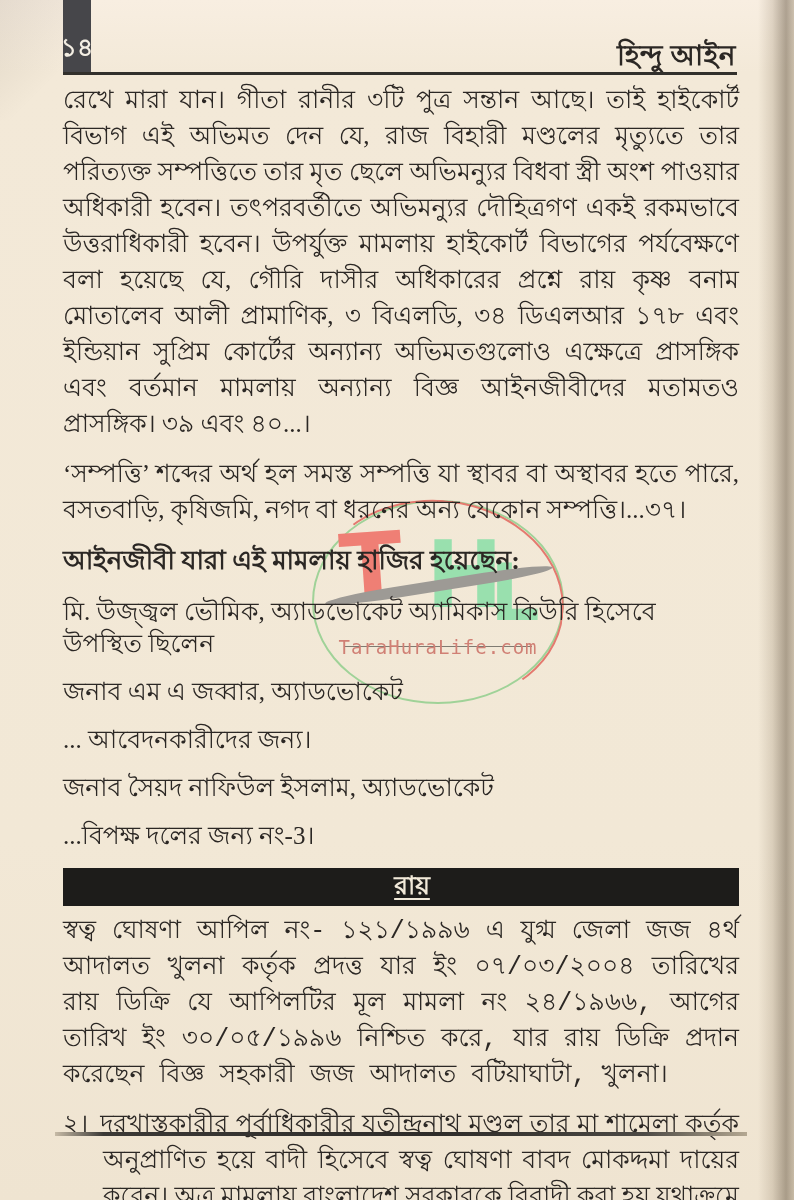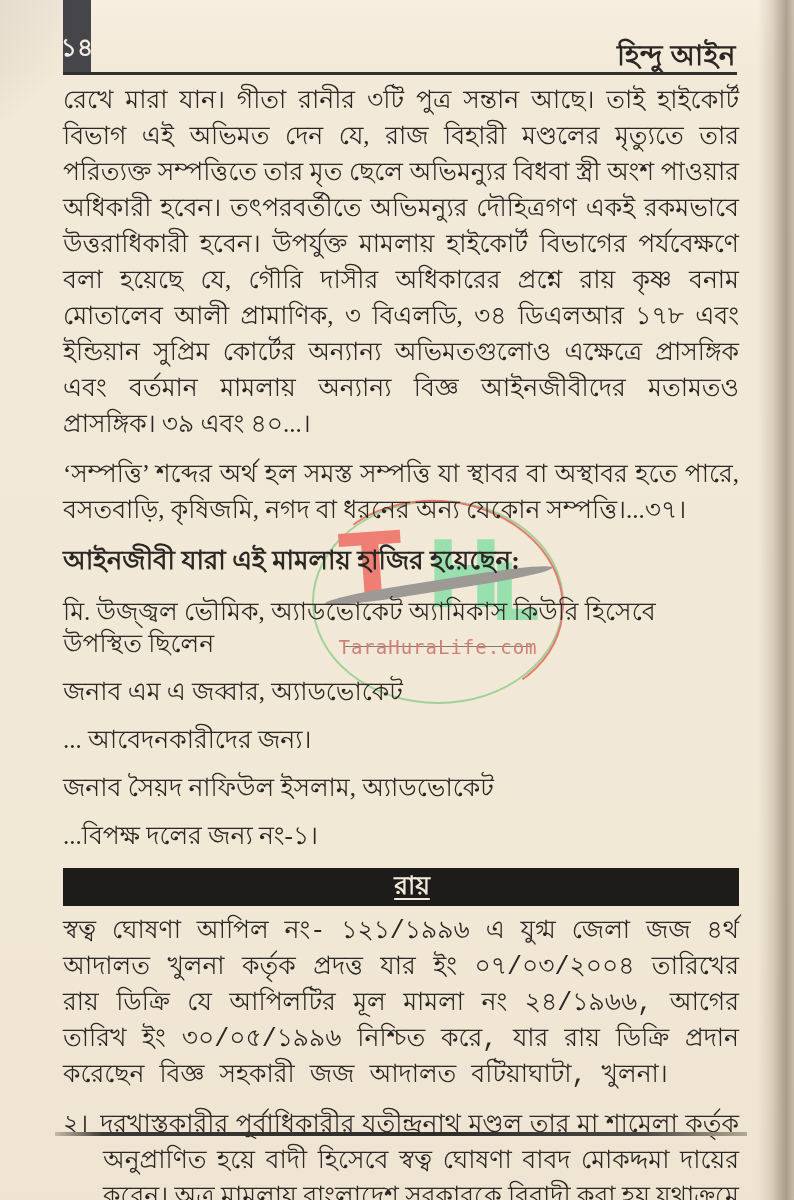--- a/index.html
+++ b/index.html
@@ -109,21 +109,21 @@
     <p class="justified para1">রেখে মারা যান। গীতা রানীর ৩টি পুত্র সন্তান আছে। তাই হাইকোর্ট বিভাগ এই অভিমত দেন যে, রাজ বিহারী মণ্ডলের মৃত্যুতে তার পরিত্যক্ত সম্পত্তিতে তার মৃত ছেলে অভিমন্যুর বিধবা স্ত্রী অংশ পাওয়ার অধিকারী হবেন। তৎপরবর্তীতে অভিমন্যুর দৌহিত্রগণ একই রকমভাবে উত্তরাধিকারী হবেন। উপর্যুক্ত মামলায় হাইকোর্ট বিভাগের পর্যবেক্ষণে বলা হয়েছে যে, গৌরি দাসীর অধিকারের প্রশ্নে রায় কৃষ্ণ বনাম মোতালেব আলী প্রামাণিক, ৩ বিএলডি, ৩৪ ডিএলআর ১৭৮ এবং ইন্ডিয়ান সুপ্রিম কোর্টের অন্যান্য অভিমতগুলোও এক্ষেত্রে প্রাসঙ্গিক এবং বর্তমান মামলায় অন্যান্য বিজ্ঞ আইনজীবীদের মতামতও প্রাসঙ্গিক। ৩৯ এবং ৪০...।</p>
 
     <p class="justified para2">‘সম্পত্তি’ শব্দের অর্থ হল সমস্ত সম্পত্তি যা স্থাবর বা অস্থাবর হতে পারে, বসতবাড়ি, কৃষিজমি, নগদ বা ধরনের অন্য যেকোন সম্পত্তি।...৩৭।</p>
 
     <p class="lawyers-heading">আইনজীবী যারা এই মামলায় হাজির হয়েছেন:</p>
 
     <p class="lawyer-line">মি. উজ্জ্বল ভৌমিক, অ্যাডভোকেট অ্যামিকাস কিউরি হিসেবে উপস্থিত ছিলেন</p>
     <p class="lawyer-line">জনাব এম এ জব্বার, অ্যাডভোকেট</p>
     <p class="lawyer-line">... আবেদনকারীদের জন্য।</p>
     <p class="lawyer-line">জনাব সৈয়দ নাফিউল ইসলাম, অ্যাডভোকেট</p>
-    <p class="lawyer-line">...বিপক্ষ দলের জন্য নং-১।</p>
+    <p class="lawyer-line">...বিপক্ষ দলের জন্য নং-3।</p>
 
     <div class="judgment-bar">
       <span>রায়</span>
     </div>
 
     <p class="justified judgment-para">স্বত্ব ঘোষণা আপিল নং- ১২১/১৯৯৬ এ যুগ্ম জেলা জজ ৪র্থ আদালত খুলনা কর্তৃক প্রদত্ত যার ইং ০৭/০৩/২০০৪ তারিখের রায় ডিক্রি যে আপিলটির মূল মামলা নং ২৪/১৯৬৬, আগের তারিখ ইং ৩০/০৫/১৯৯৬ নিশ্চিত করে, যার রায় ডিক্রি প্রদান করেছেন বিজ্ঞ সহকারী জজ আদালত বটিয়াঘাটা, খুলনা।</p>
 
     <p class="justified item"><span class="item-num">২।</span><span>দরখাস্তকারীর পূর্বাধিকারীর যতীন্দ্রনাথ মণ্ডল তার মা শামেলা কর্তৃক অনুপ্রাণিত হয়ে বাদী হিসেবে স্বত্ব ঘোষণা বাবদ মোকদ্দমা দায়ের করেন। অত্র মামলায় বাংলাদেশ সরকারকে বিবাদী করা হয় যথাক্রমে ১, ২ এবং ৩ পরবর্তীতে ২নং বিবাদীর নাম কর্তন করে দেওয়া হয় অর্থাৎ বাদ দেওয়া হয়।</span></p>
 
   </div>

